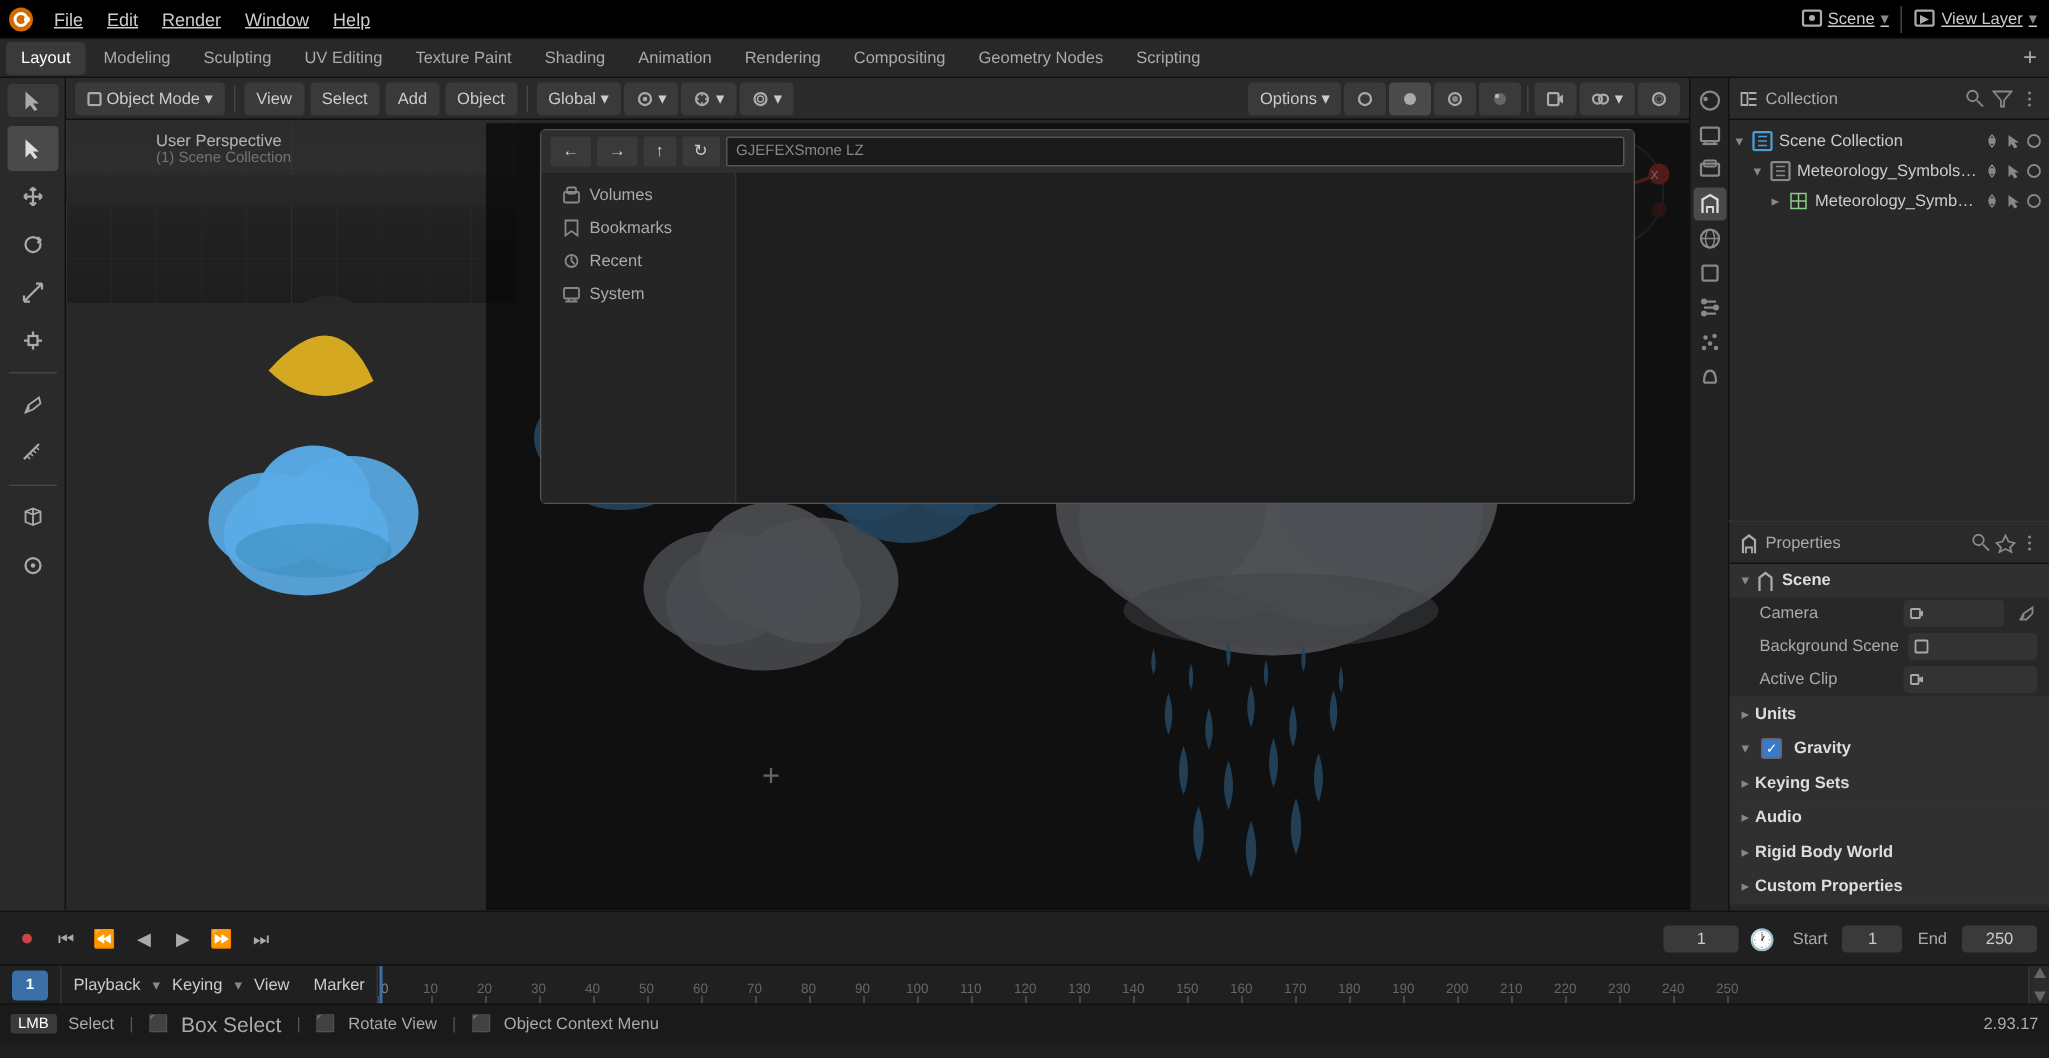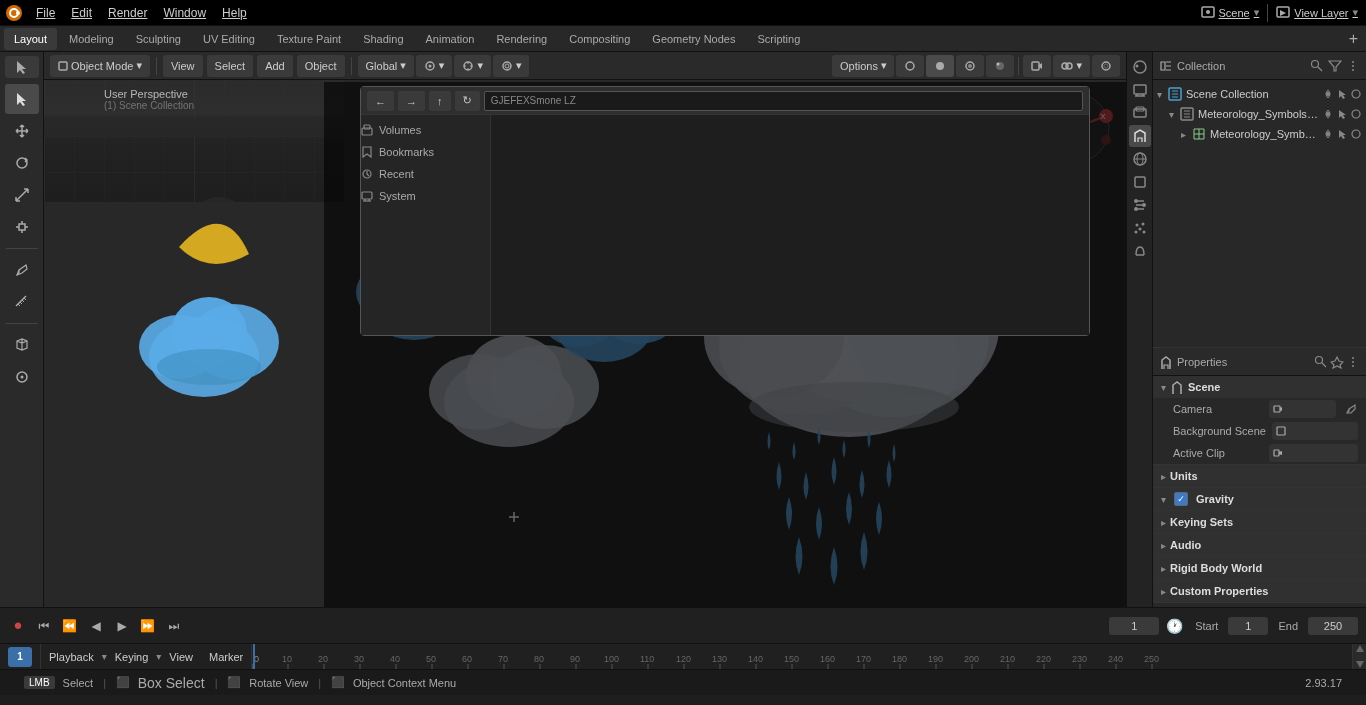--- a/index.html
+++ b/index.html
@@ -260,21 +260,21 @@
       padding: 0 8px;
       gap: 6px;
     }
 
     
     #status-bar {
       height: 26px;
       background: #1a1a1a;
       display: flex;
       align-items: center;
-      padding: 0 24px;
+      padding: 0 7px;
       gap: 8px;
       font-size: 11px;
       color: #aaa;
       border-top: 1px solid #111;
     }
     .status-key {
       color: #fff;
       background: #3a3a3a;
       padding: 1px 5px;
       border-radius: 2px;
@@ -384,21 +384,21 @@
     #file-dialog-sidebar {
       width: 130px;
       background: #252525;
       border-right: 1px solid #333;
       padding: 4px 0;
     }
     .fd-sidebar-item {
       height: 22px;
       display: flex;
       align-items: center;
-      padding: 0 0;
+      padding: 0 14px;
       gap: 6px;
       cursor: pointer;
       color: #aaa;
       font-size: 11px;
     }
     #file-dialog-main {
       flex: 1;
       background: #1e1e1e;
       padding: 8px;
       display: flex;

